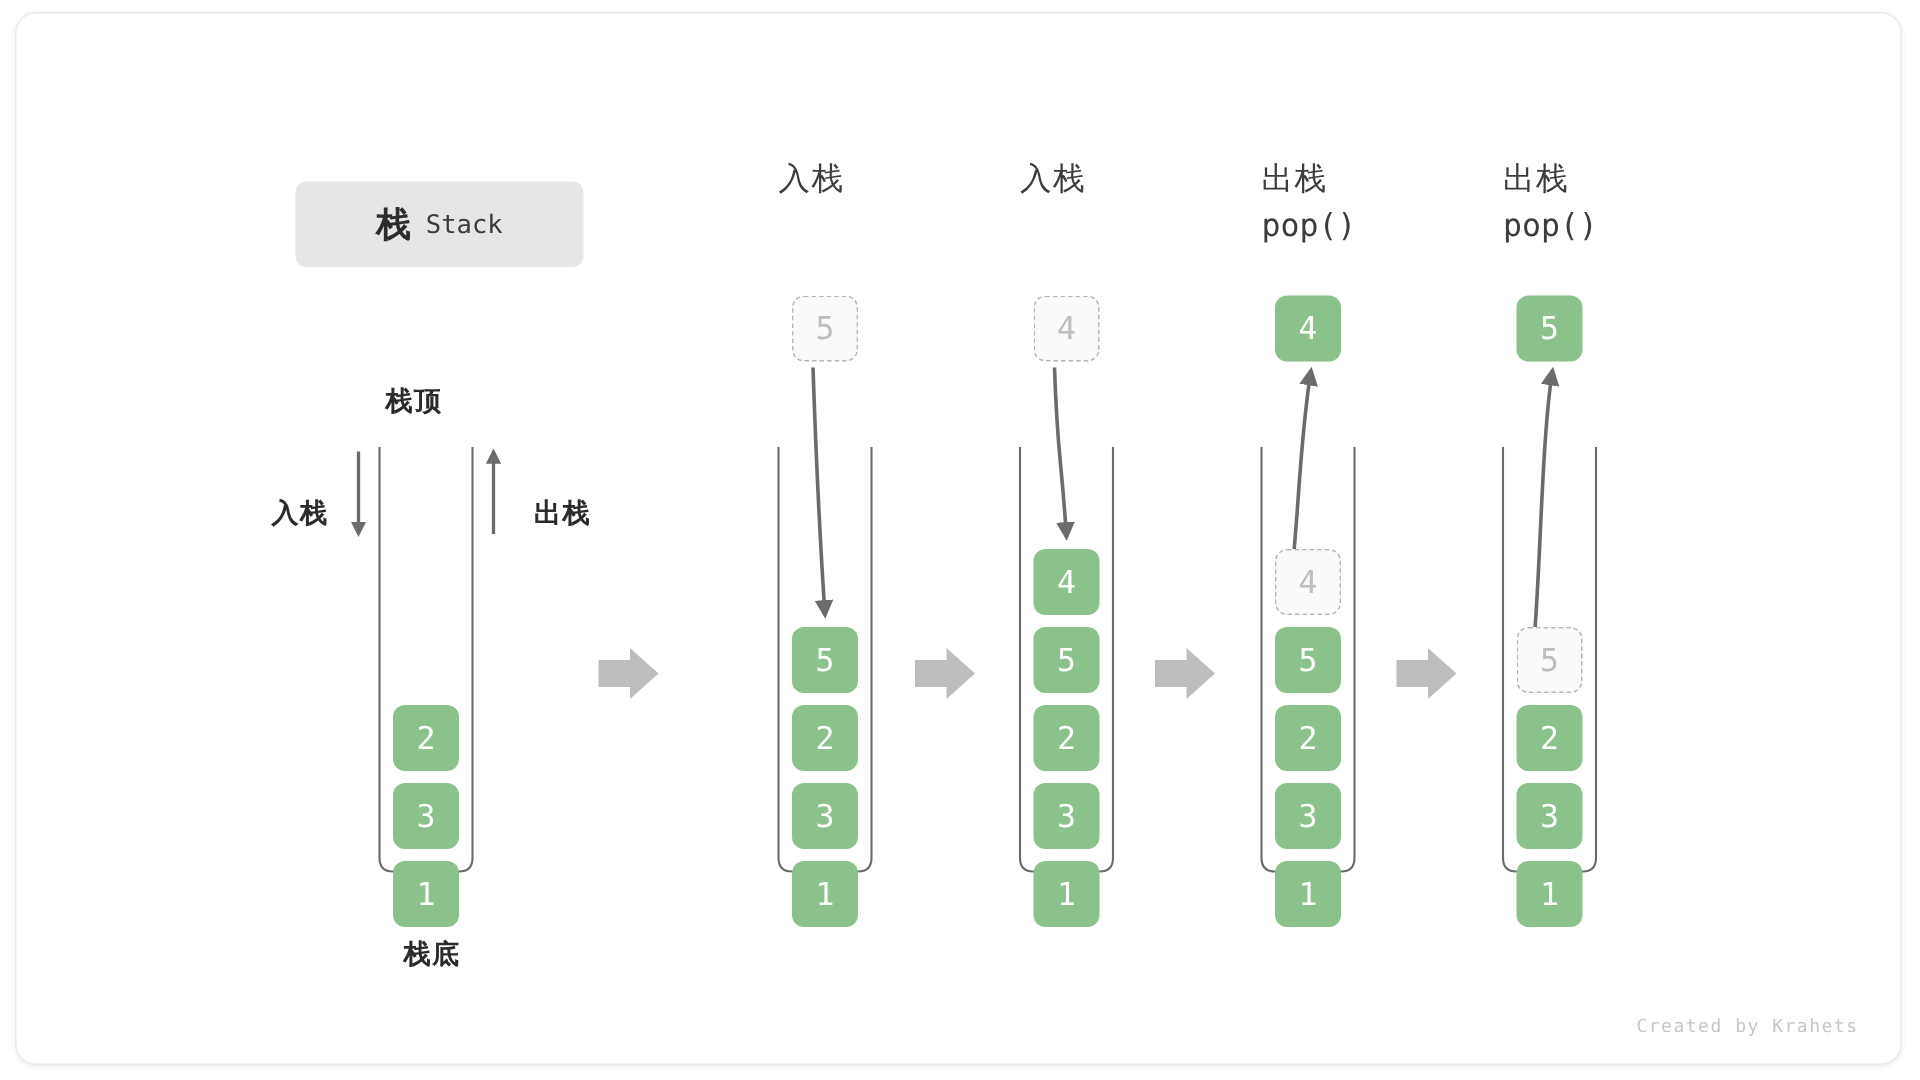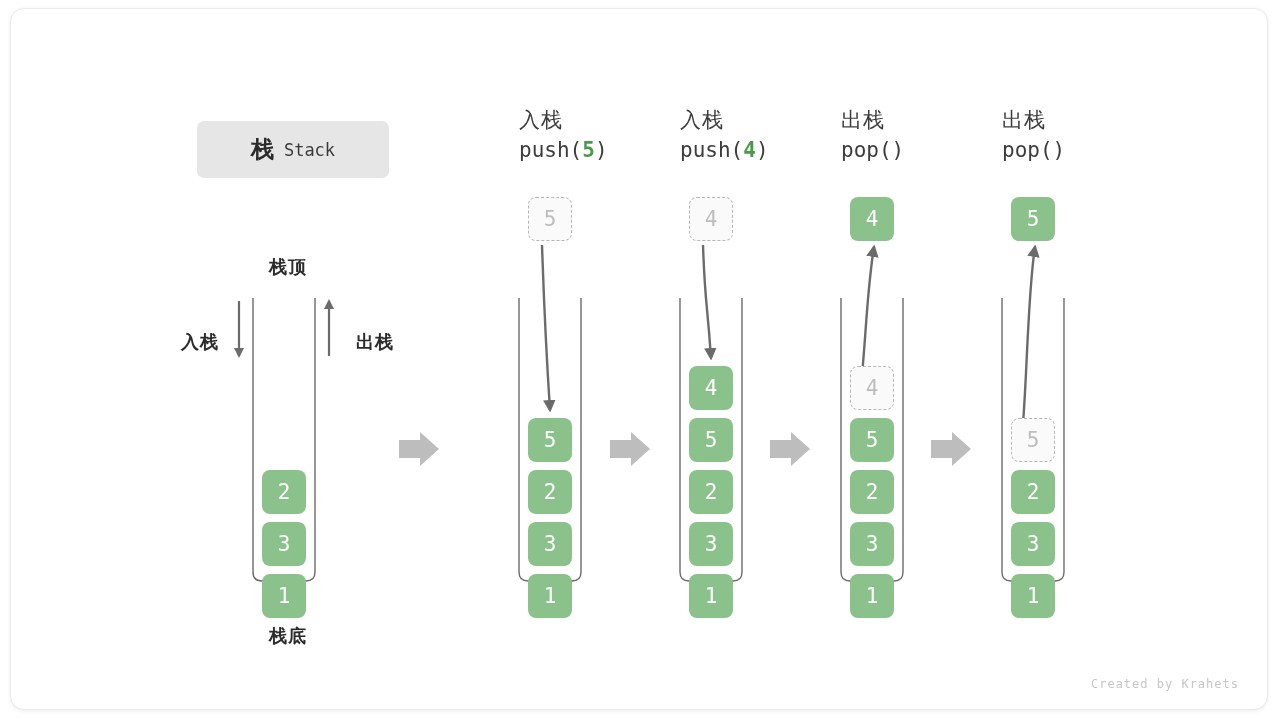--- a/index.html
+++ b/index.html
@@ -71,21 +71,21 @@
 </head>
 <body>
 
 <div class="card">
 
   <div class="title-badge">
     <span class="t-cn">栈</span>
     <span class="t-en">Stack</span>
   </div>
 
-  <div class="lbl" style="left:258px;top:246px;">栈顶</div>
+  <div class="lbl" style="left:246px;top:246px;">栈顶</div>
   <div class="lbl" style="left:258px;top:615px;">栈底</div>
   <div class="lbl" style="left:170px;top:321px;">入栈</div>
   <div class="lbl" style="left:345px;top:321px;">出栈</div>
 
   <div id="initial-stack"></div>
 
   <div id="steps-root"></div>
 
   <svg class="ov" id="overlay" viewBox="0 0 1258 702">
       <defs>
@@ -125,30 +125,28 @@
              L 960 440 L 941 457 L 941 449
              L 920 449 Z" fill="#bdbdbd"></path>
     </svg>
 
   <div class="footer">Created by Krahets</div>
 <div class="box green" style="left: 251px; top: 461px;">2</div>
     <div class="box green" style="left: 251px; top: 513px;">3</div>
     <div class="box green" style="left: 251px; top: 565px;">1</div>
     <div class="col-head" style="left: 508px; top: 97px;">
       <div class="line1">入栈</div>
-      <div class="line2"><span>push(</span><span class="num">5</span><span>)</span></div>
     </div>
     <div class="box green" style="left: 517px; top: 409px;">5</div>
     <div class="box green" style="left: 517px; top: 461px;">2</div>
     <div class="box green" style="left: 517px; top: 513px;">3</div>
     <div class="box green" style="left: 517px; top: 565px;">1</div>
     <div class="box ghost" style="left: 517px; top: 188px;">5</div>
     <div class="col-head" style="left: 669px; top: 97px;">
       <div class="line1">入栈</div>
-      <div class="line2"><span>push(</span><span class="num">4</span><span>)</span></div>
     </div>
     <div class="box green" style="left: 678px; top: 357px;">4</div>
     <div class="box green" style="left: 678px; top: 409px;">5</div>
     <div class="box green" style="left: 678px; top: 461px;">2</div>
     <div class="box green" style="left: 678px; top: 513px;">3</div>
     <div class="box green" style="left: 678px; top: 565px;">1</div>
     <div class="box ghost" style="left: 678px; top: 188px;">4</div>
     <div class="col-head" style="left: 830px; top: 97px;">
       <div class="line1">出栈</div>
       <div class="line2"><span>pop(</span><span class="num"></span><span>)</span></div>

